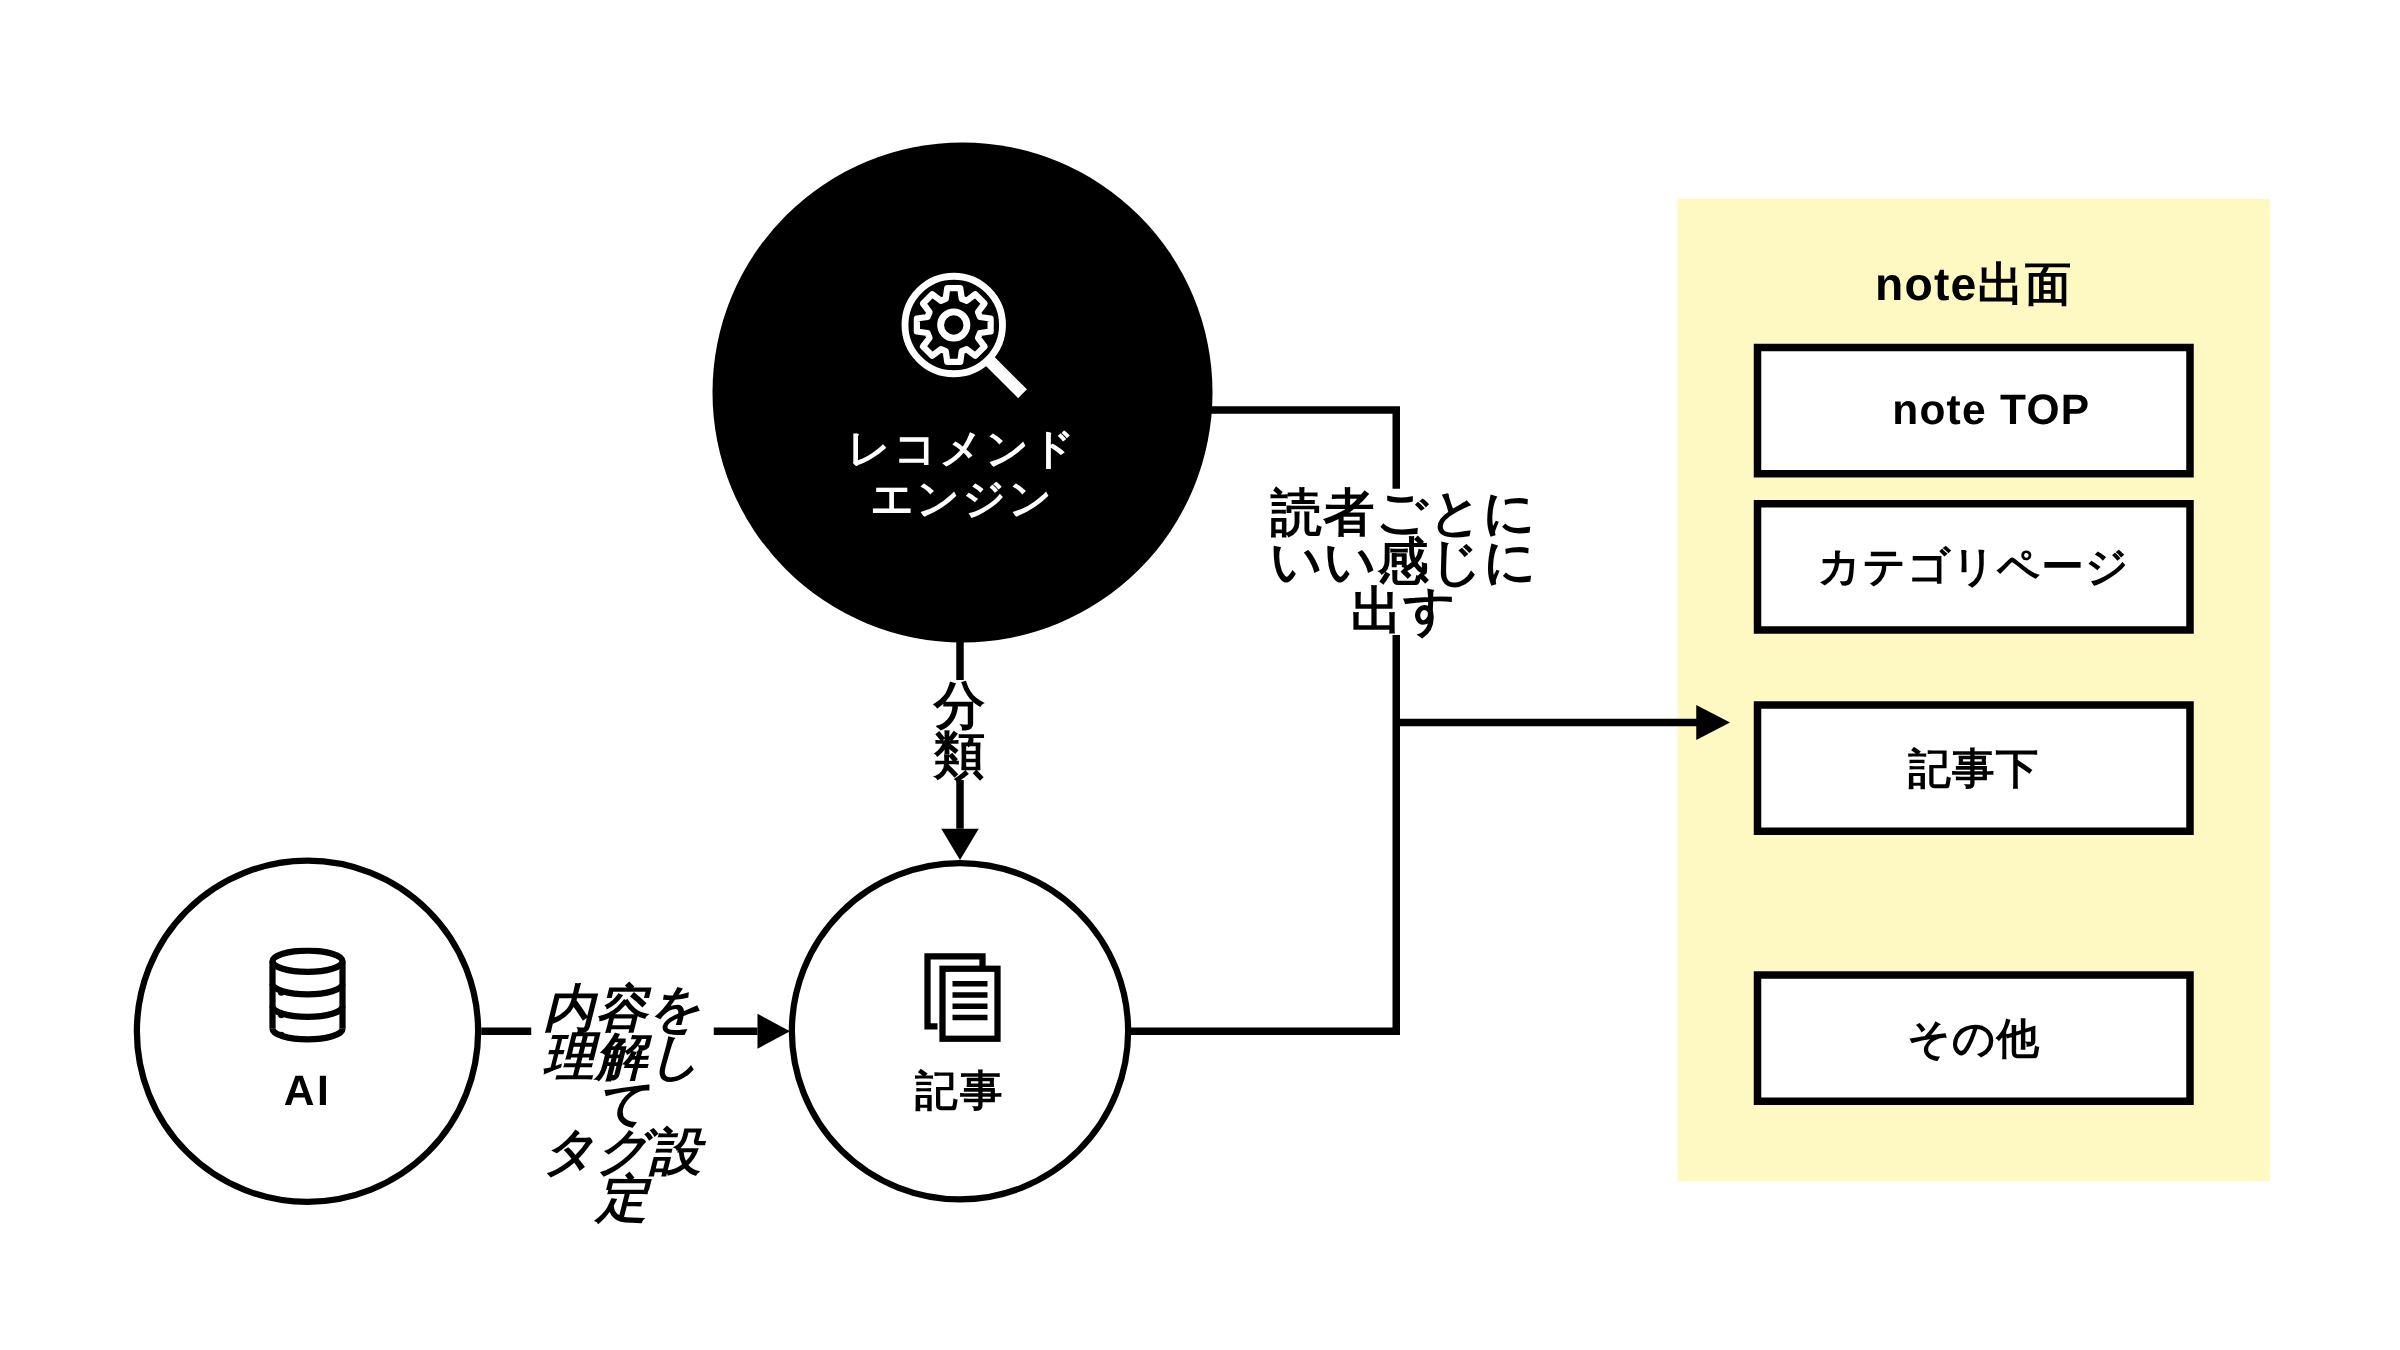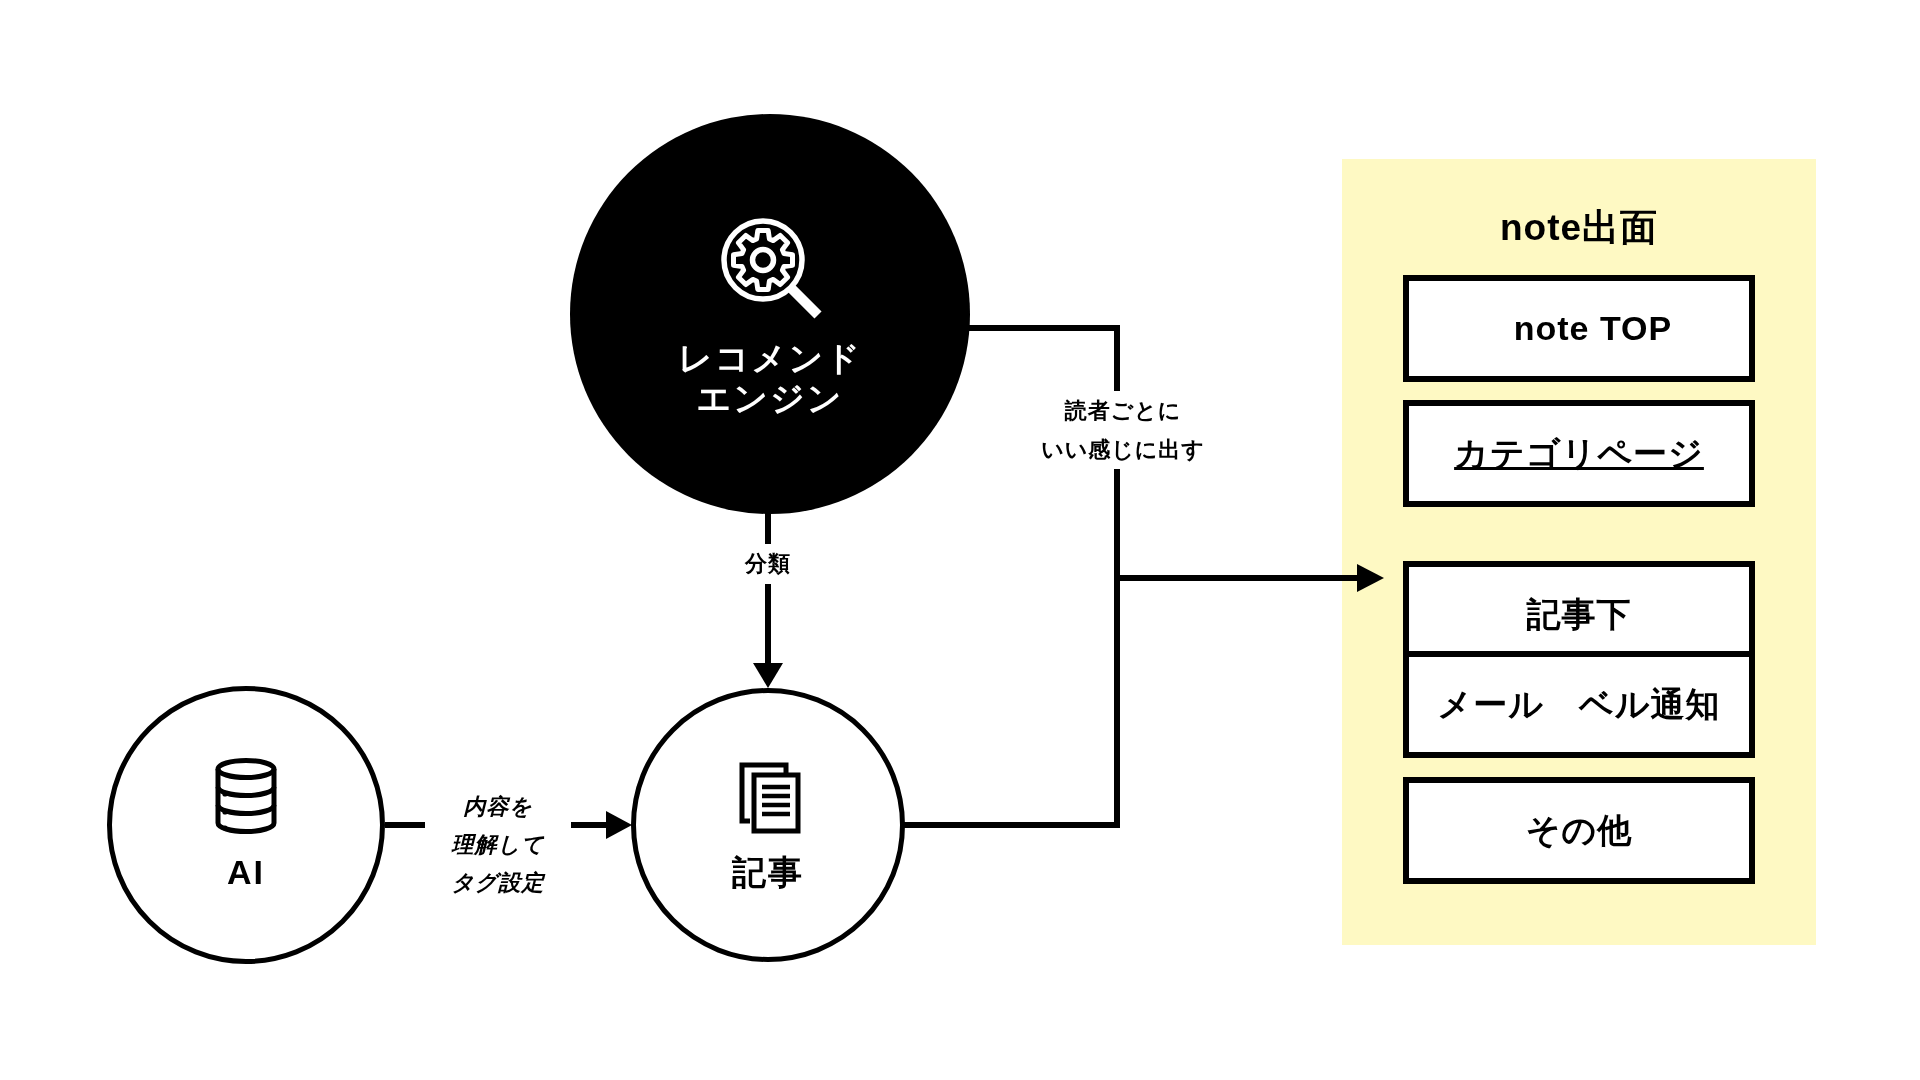--- a/index.html
+++ b/index.html
@@ -27,44 +27,41 @@
   .node-light{background:#fff;border:5px solid #000;}
   .node-ai{left:107px;top:686px;width:278px;height:278px;}
   .node-article{left:631px;top:688px;width:274px;height:274px;}
   .node-label{font-weight:bold;font-size:34px;line-height:40px;text-align:center;letter-spacing:2px;}
   .node-dark .node-label{color:#fff;}
   .node-dark .icon-wrap{margin-bottom:10px;}
   .node-light .icon-wrap{margin-bottom:12px;}
   
   .conn-label{
     position:absolute;z-index:4;background:#ffffff;
-    font-weight:bold;text-align:center;font-size:22px;line-height:38px;letter-spacing:1px;
+    font-weight:bold;text-align:center;font-size:41px;line-height:38px;letter-spacing:1px;
   }
   .lbl-tagging{left:425px;top:788px;width:146px;font-style:italic;}
   .lbl-classify{left:728px;top:544px;width:80px;line-height:40px;}
   .lbl-serve{left:1003px;top:391px;width:240px;line-height:39px;}
 </style>
 </head>
 <body>
 
 <div class="stage">
 
   <div class="panel">
     <div class="panel-title">note出面</div>
     <div class="pbox" style="top:116px;padding-left:28px;">
       <span>note TOP</span>
     </div>
-    <div class="pbox" style="top:241px;text-decoration:underline;">
+    <div class="pbox" style="top:241px;">
       <span>カテゴリページ</span>
     </div>
     <div class="pbox" style="top:366px;margin-top:36px;">
       <span>記事下</span>
-    </div>
-    <div class="pbox" style="top:492px;">
-      <span>メール　ベル通知</span>
     </div>
     <div class="pbox" style="top:618px;">
       <span>その他</span>
     </div>
   </div>
 
   <svg class="connectors" width="1920" height="1080" viewBox="0 0 1920 1080">
 
     <path d="M385,825 H606" stroke="#000" stroke-width="6" fill="none"></path>
     <polygon points="632,825 606,811 606,839" fill="#000"></polygon>

